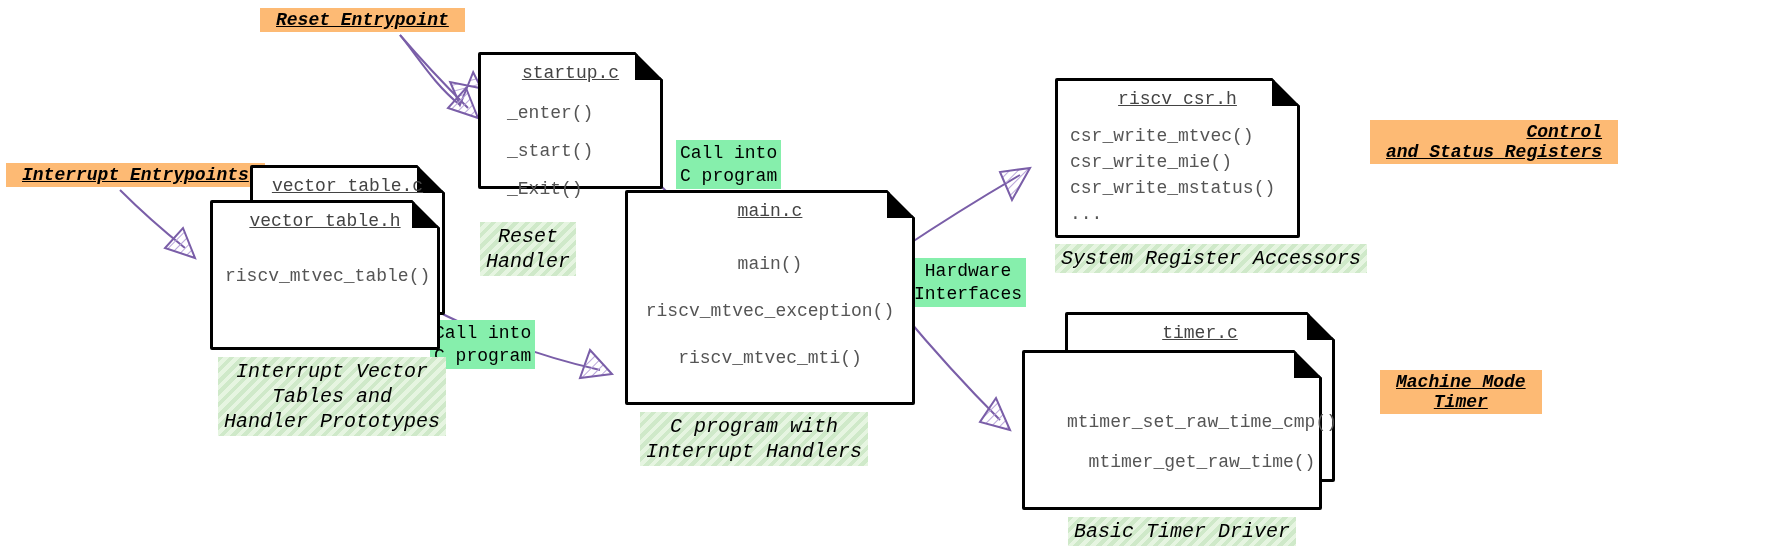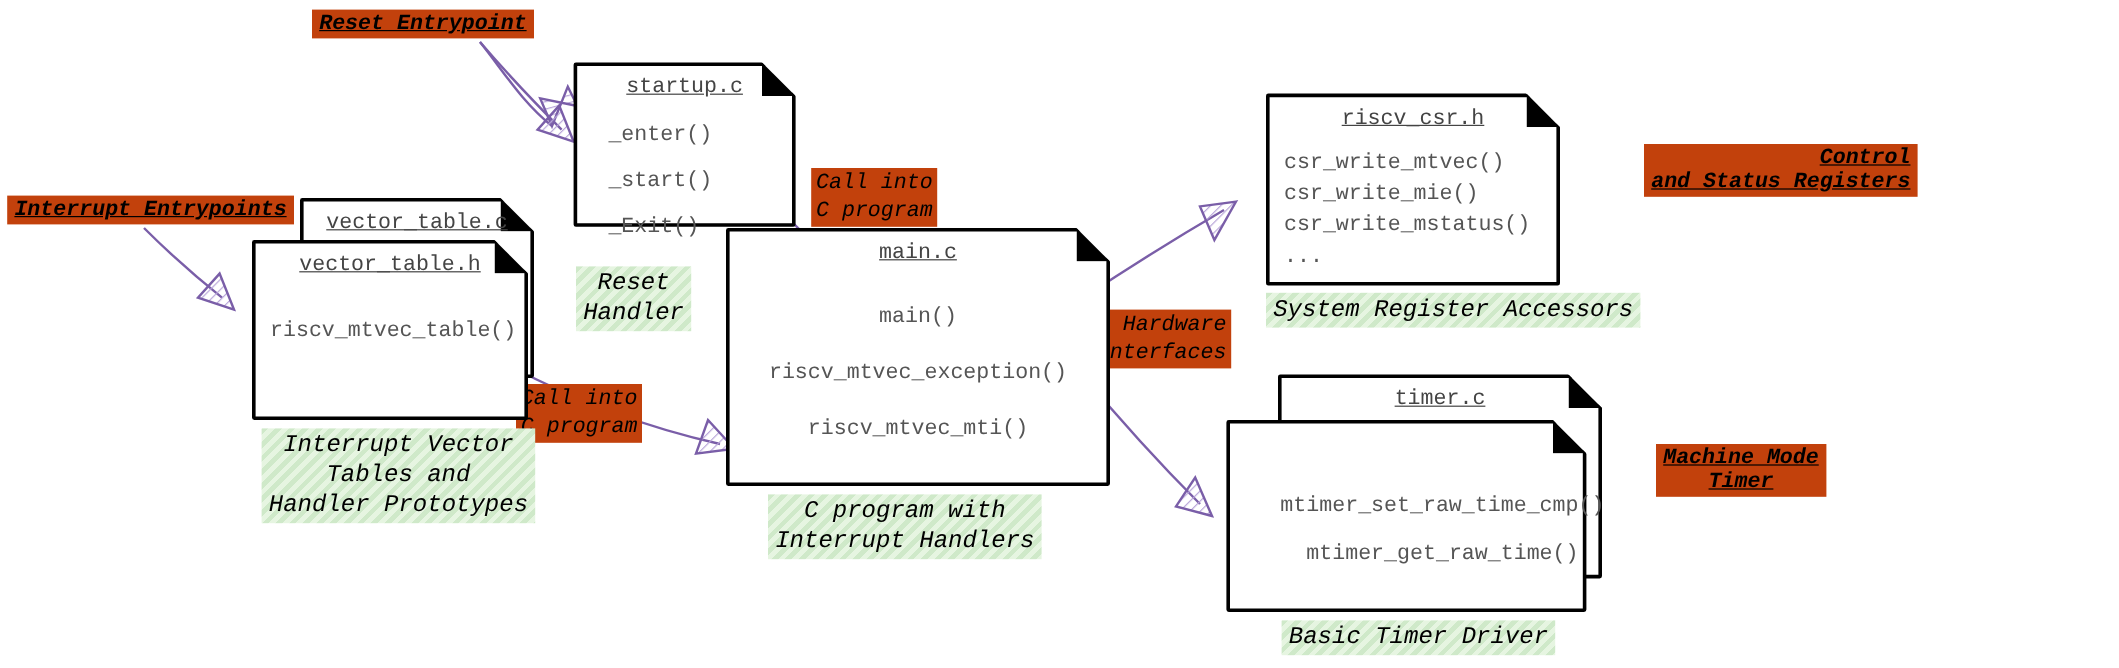--- a/index.html
+++ b/index.html
@@ -8,36 +8,35 @@
     padding: 0;
     width: 1766px;
     height: 557px;
     font-family: "Courier New", monospace;
     background: #fff;
     position: relative;
     overflow: hidden;
   }
   .label-orange {
     position: absolute;
-    background: #c2410c;
+    background: #fdba74;
     font-weight: bold;
     font-style: italic;
     text-decoration: underline;
     font-size: 18px;
-    padding: 2px 6px;
+    padding: 2px 16px;
     text-align: center;
     white-space: pre;
   }
   .label-blue {
     position: absolute;
-    background: #c2410c;
-    font-style: italic;
+    background: #86efac;
     font-size: 18px;
     padding: 2px 4px;
-    text-align: right;
+    text-align: center;
     line-height: 1.25;
     white-space: pre;
   }
   .label-green {
     position: absolute;
     background: repeating-linear-gradient(135deg,#cfe9c9 0 4px,#e6f5e1 4px 8px);
     font-style: italic;
     font-size: 20px;
     padding: 2px 6px;
     text-align: center;
@@ -164,21 +163,21 @@
   <div class="foldcut"></div>
     <div class="fold"></div>
   <div class="file-title">startup.c</div>
   <div class="file-content" style="top:40px; left:26px;">_enter()
 _start()
 _Exit()</div>
 </div>
 <div class="label-green" style="left:480px; top:222px;">Reset
 Handler</div>
 
-<div class="file-card front" style="left:605px; top:190px; width:320px; height:215px;">
+<div class="file-card front" style="left:625px; top:190px; width:290px; height:215px;">
   <div class="foldcut"></div>
     <div class="fold"></div>
   <div class="file-title">main.c</div>
   <div class="file-content centered" style="top:48px; line-height:2.6;">main()
 riscv_mtvec_exception()
 riscv_mtvec_mti()</div>
 </div>
 <div class="label-green" style="left:640px; top:412px;">C program with
 Interrupt Handlers</div>
 

